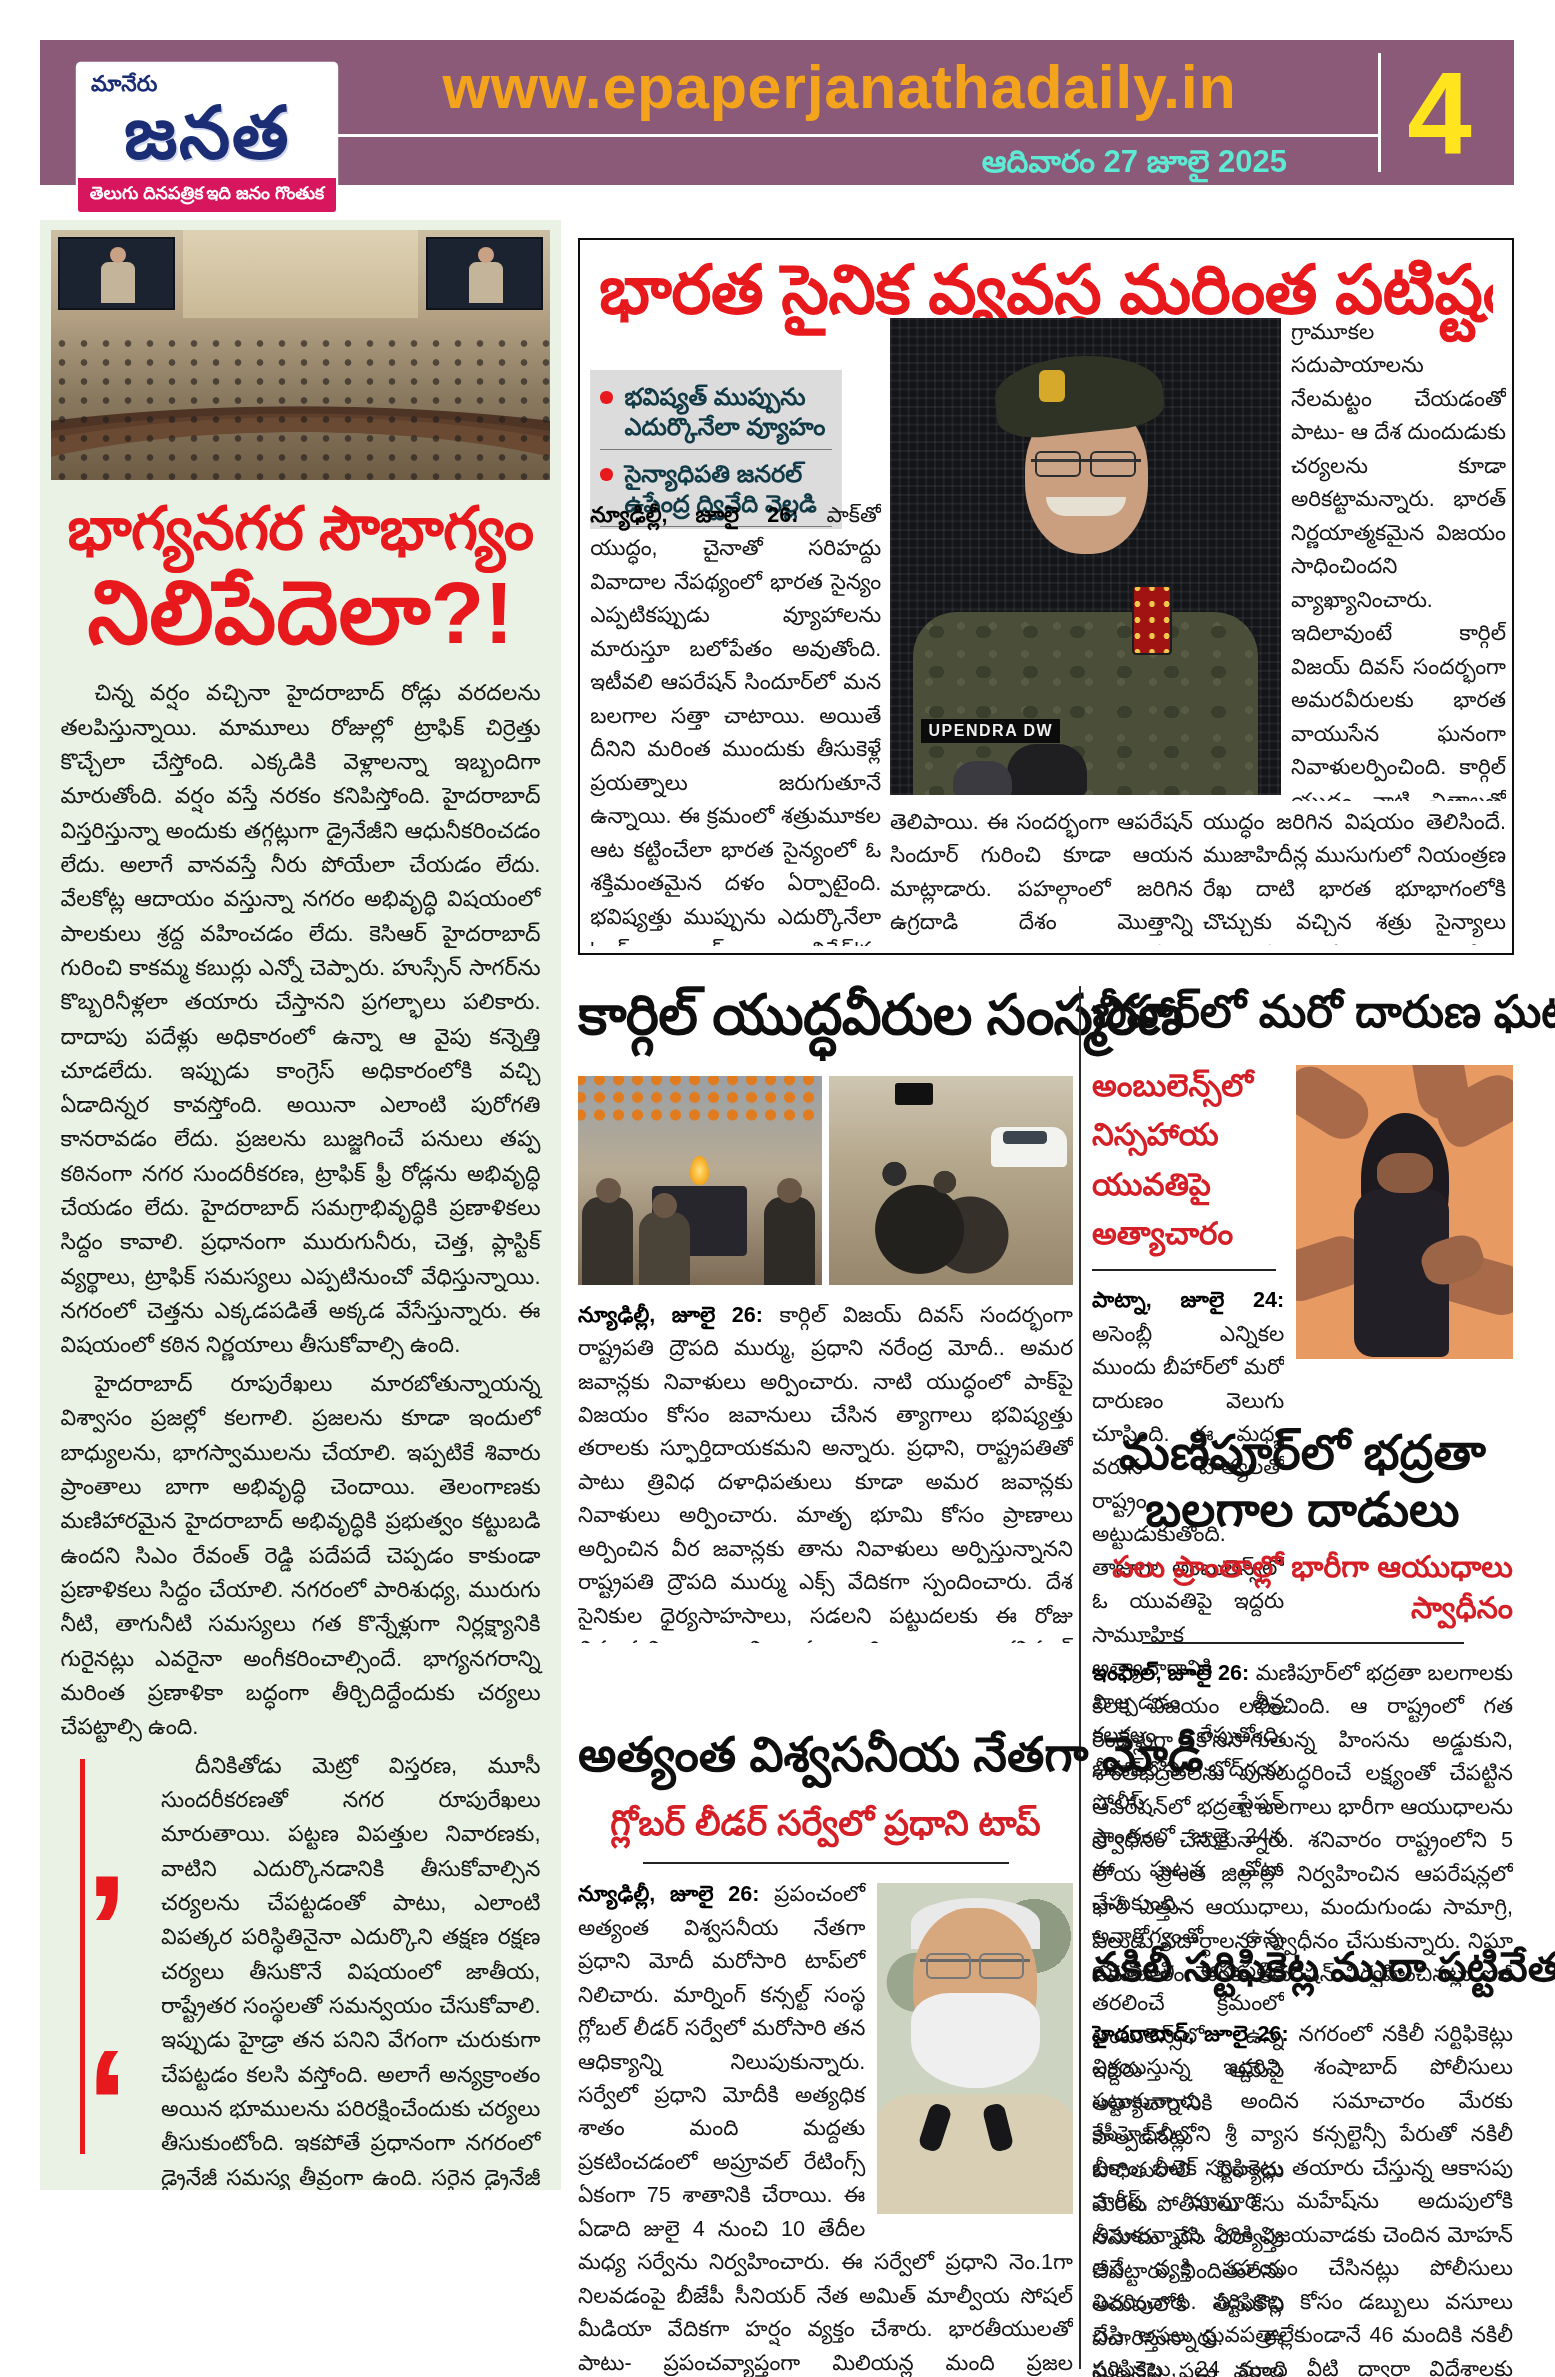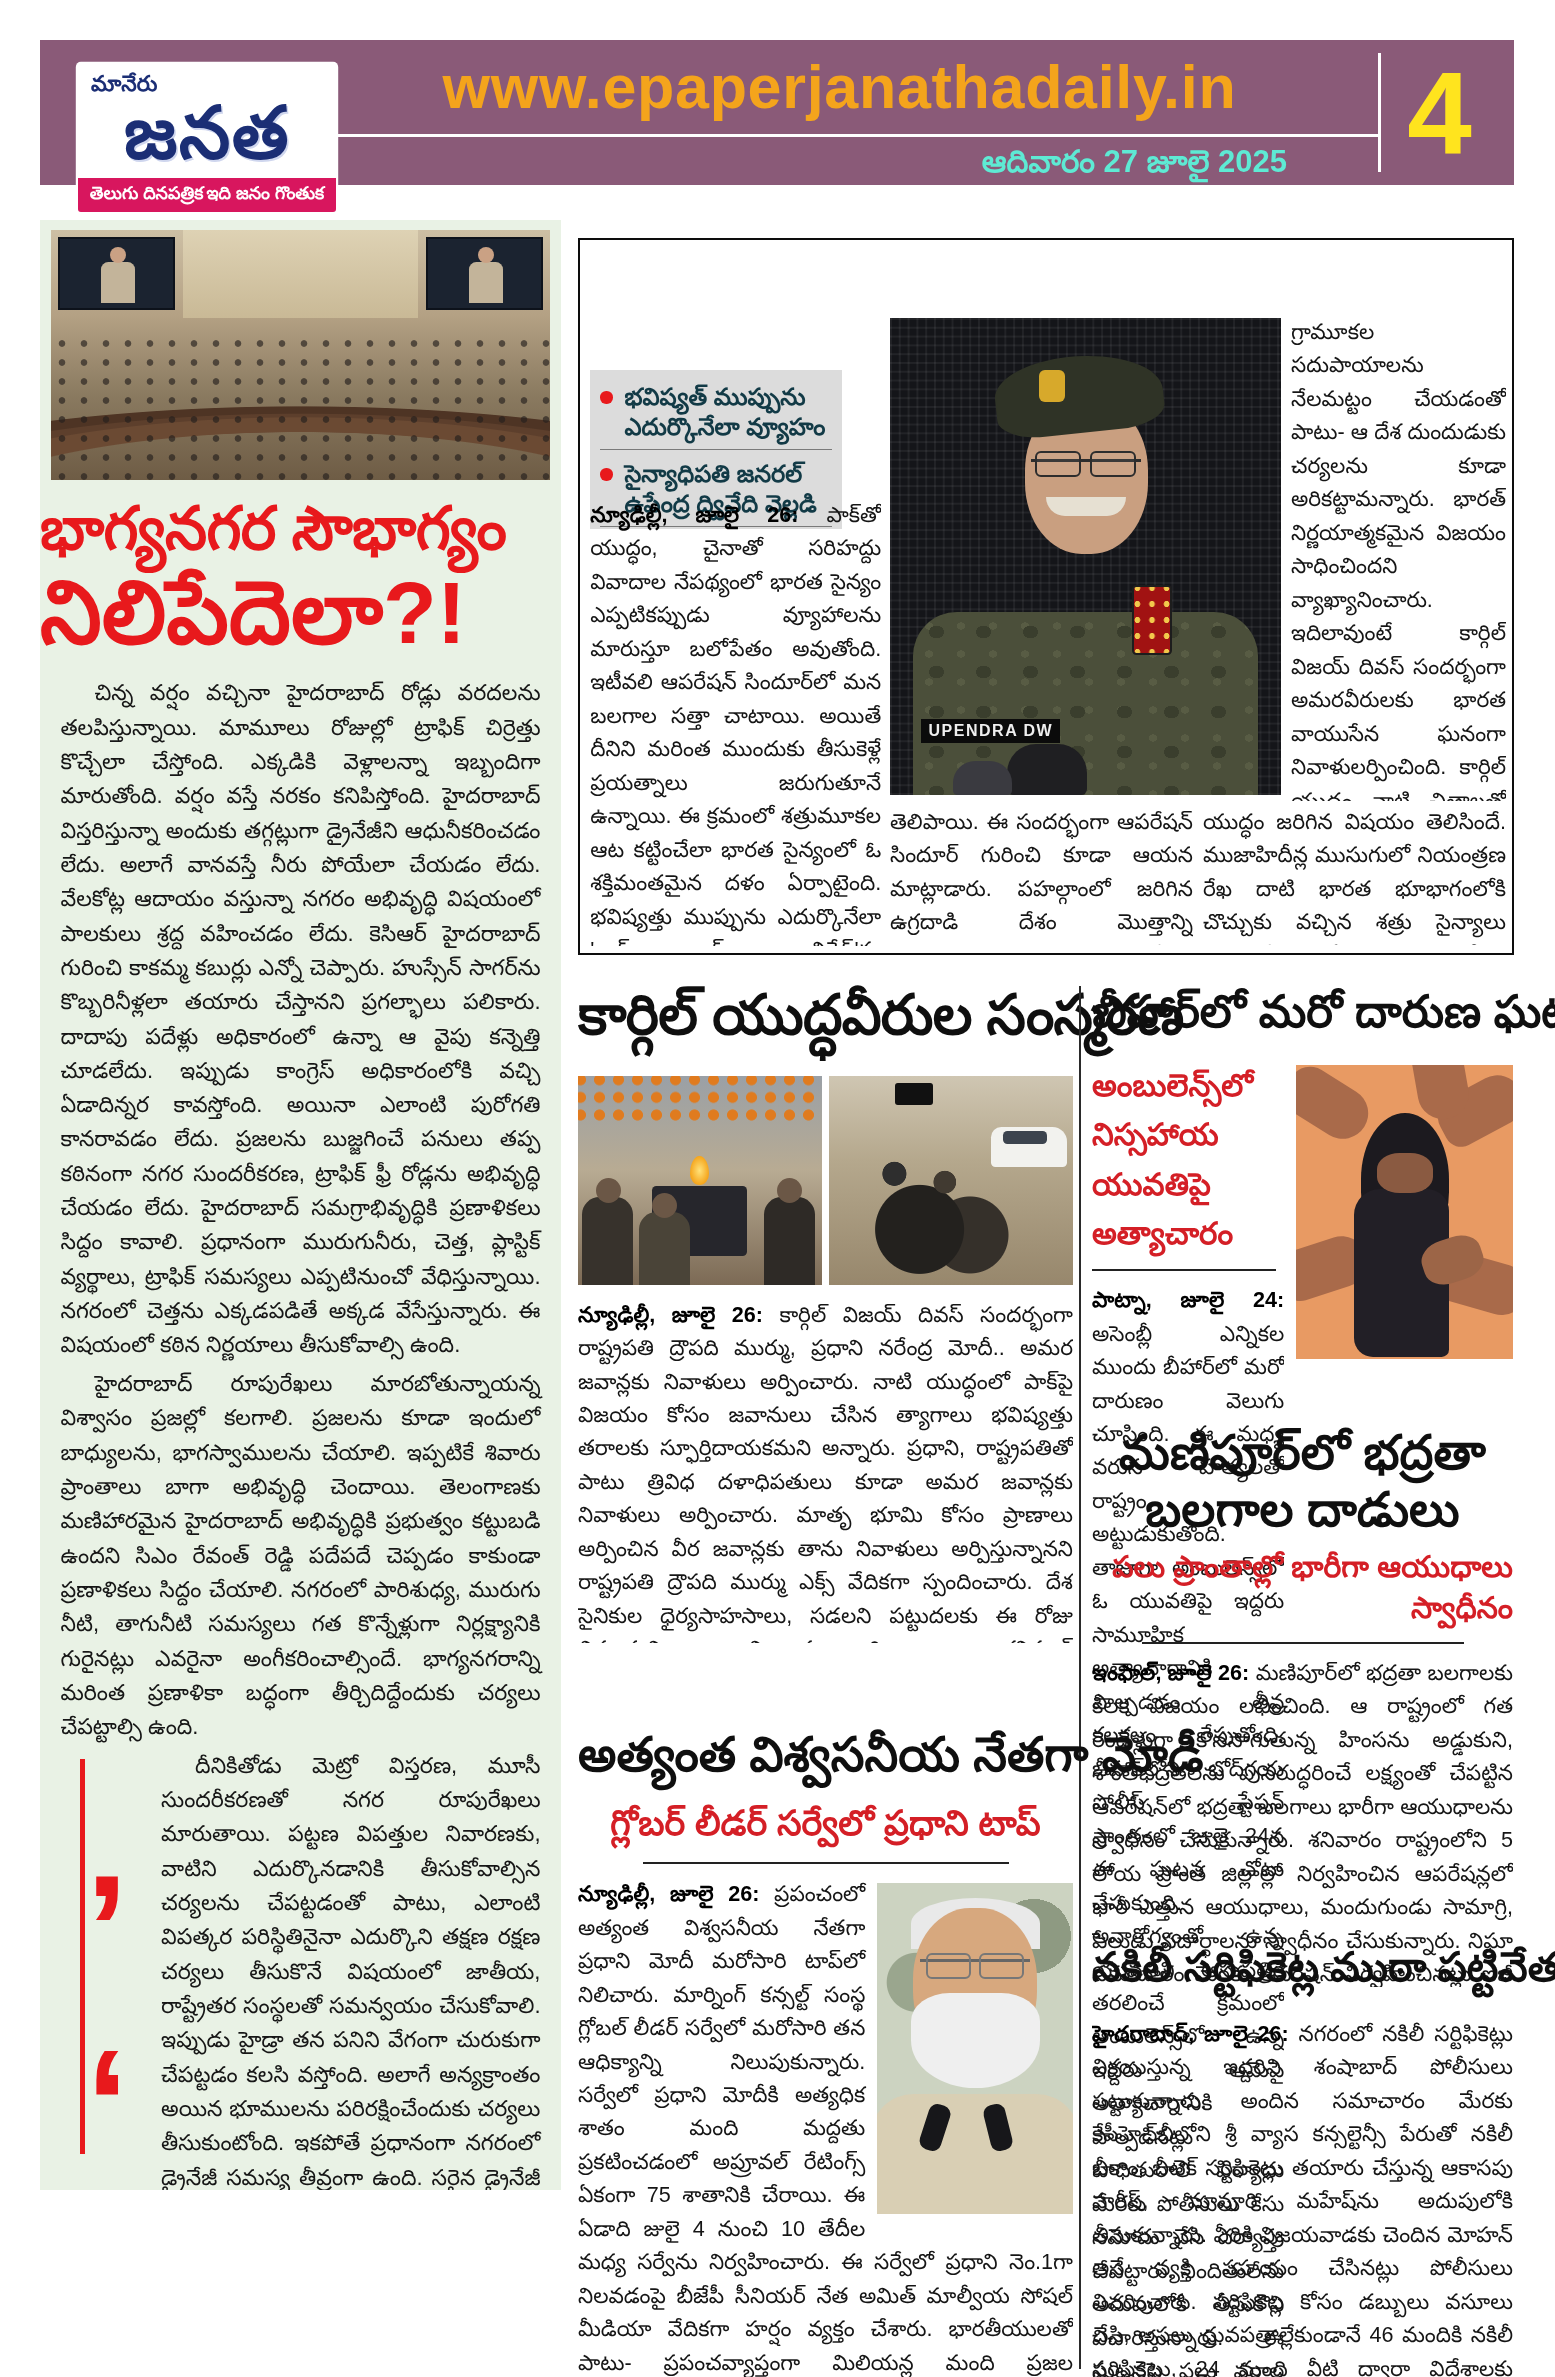--- a/index.html
+++ b/index.html
@@ -29,21 +29,21 @@
   .parl-wall { position:absolute; left:132px; right:132px; top:0; height:88px; background:linear-gradient(180deg,#ded2b4,#c9b996); }
   .parl-benches { position:absolute; left:-29px; right:-29px; bottom:-22px; height:183px;
      background:
        radial-gradient(ellipse 120% 100% at 50% 120%, transparent 58%, #6b4a33 58.5%, #6b4a33 66%, transparent 66.5%),
        radial-gradient(ellipse 120% 100% at 50% 130%, transparent 68%, #5d3f2c 68.5%, #5d3f2c 78%, transparent 78.5%),
        radial-gradient(ellipse 120% 100% at 50% 140%, transparent 80%, #4e3424 80.5%, #4e3424 92%, transparent 92.5%);
   }
   .parl-crowd { position:absolute; left:0; right:0; bottom:0; height:146px;
      background-image: radial-gradient(circle, rgba(35,30,28,.85) 2.9px, transparent 3.7px);
      background-size: 22px 19px; opacity:.75; }
-  .ed-headline { text-align:left; color:#e8191c; font-weight:900; margin-top:19px; line-height:1.0; }
+  .ed-headline { text-align:center; color:#e8191c; font-weight:900; margin-top:19px; line-height:1.0; }
   .ed-h1 { font-size:60px; letter-spacing:-0.7px; }
   .ed-h2 { font-size:88px; margin-top:10.2px; }
   .ed-body { padding:19px 20.5px 0; height:1551px; overflow:hidden; }
   .ed-body p { font-size:22px; line-height:1.56; text-align:justify; color:#161616; text-indent:34px; margin-bottom:4.4px; }
   .quote-float { float:left; width:86px; height:395px; margin:10.2px 14.6px 7.3px 0; position:relative; }
   .quote-float .bar { position:absolute; left:19px; top:0; bottom:0; width:5.9px; background:#e8191c; }
   .quote-float .q { position:absolute; left:25px; font-size:154px; font-weight:900; color:#e8191c; line-height:.8; }
   .quote-float .q1 { top:110px; } .quote-float .q2 { top:220px; transform:rotate(180deg); }
 
   
@@ -205,20 +205,21 @@
         <div class="bar"></div>
         <div class="q q1">’</div>
         <div class="q q2">’</div>
       </div>
       <p>దీనికితోడు మెట్రో విస్తరణ, మూసీ సుందరీకరణతో నగర రూపురేఖలు మారుతాయి. పట్టణ విపత్తుల నివారణకు, వాటిని ఎదుర్కొనడానికి తీసుకోవాల్సిన చర్యలను చేపట్టడంతో పాటు, ఎలాంటి విపత్కర పరిస్థితినైనా ఎదుర్కొని తక్షణ రక్షణ చర్యలు తీసుకొనే విషయంలో జాతీయ, రాష్ట్రేతర సంస్థలతో సమన్వయం చేసుకోవాలి. ఇప్పుడు హైడ్రా తన పనిని వేగంగా చురుకుగా చేపట్టడం కలసి వస్తోంది. అలాగే అన్యక్రాంతం అయిన భూములను పరిరక్షించేందుకు చర్యలు తీసుకుంటోంది. ఇకపోతే ప్రధానంగా నగరంలో డ్రైనేజీ సమస్య తీవ్రంగా ఉంది. సరైన డ్రైనేజీ వ్యవస్థ లేకపోవడంతో పాటు శివారు ప్రాంతాలు విస్తరించి, నగరంలో కలిసి పోవడం, పట్టణీకరణ విషయంలో క్రమపద్దతి లేకపోవడంతో నగరం నరకకూపంగా మారుతోంది. మూసీ రివర్ ఫ్రంట్ డెవలప్‌మెంట్ ప్రాజెక్టులో భాగంగా సుమారు 110 చదరపు కి.మీల పట్టణ ప్రాంతం పునరుజ్జీవనం చేస్తామని సిఎం రేవంత్ పదేపదే ప్రకటించారు. అలాగే, నదీ తీర ప్రాంతంలో క్రొత్త వాణిజ్య, నివాస ప్రాంతాలు అభివృద్ధి చేస్తామని చెప్పారు.</p>
 
     </div>
   </div>
 
   <div class="army">
+    <div class="army-headline">భారత సైనిక వ్యవస్థ మరింత పటిష్టం</div>
 
     <div class="bullets">
       <div class="bullet-row">
         <span class="bullet-dot"></span>
         <span class="bullet-label">భవిష్యత్ ముప్పును ఎదుర్కొనేలా వ్యూహం</span>
       </div>
       <div class="bullet-row">
         <span class="bullet-dot"></span>
         <span class="bullet-label">సైన్యాధిపతి జనరల్ ఉపేంద్ర ద్వివేది వెల్లడి</span>
       </div>

